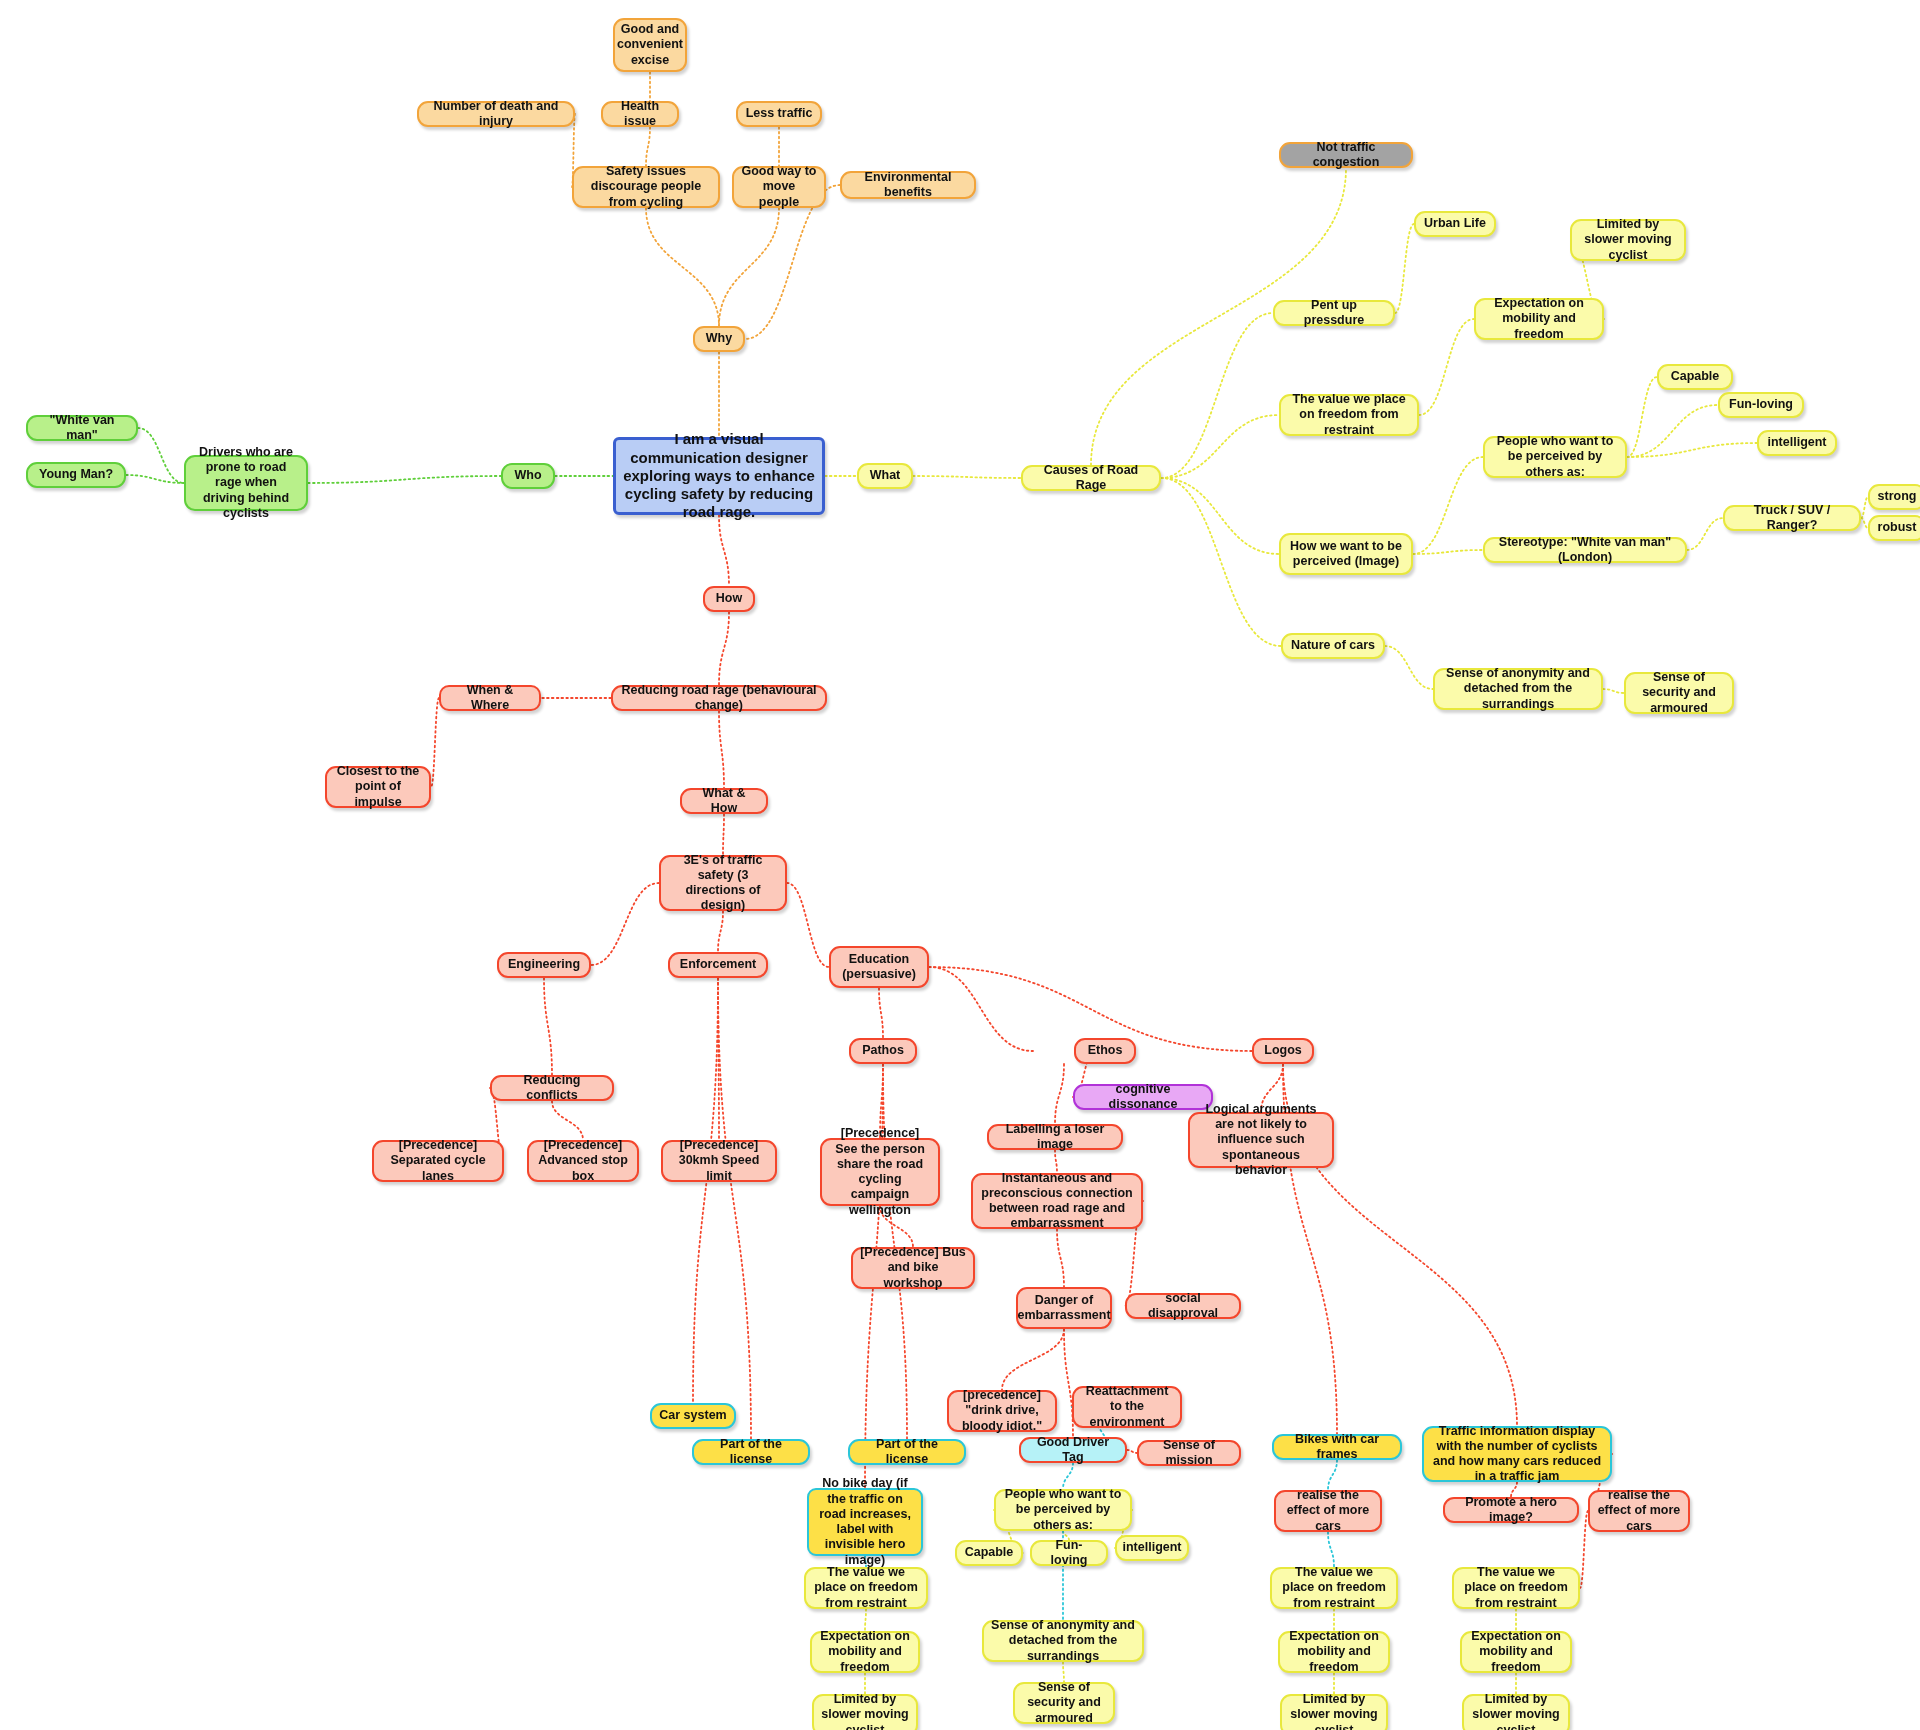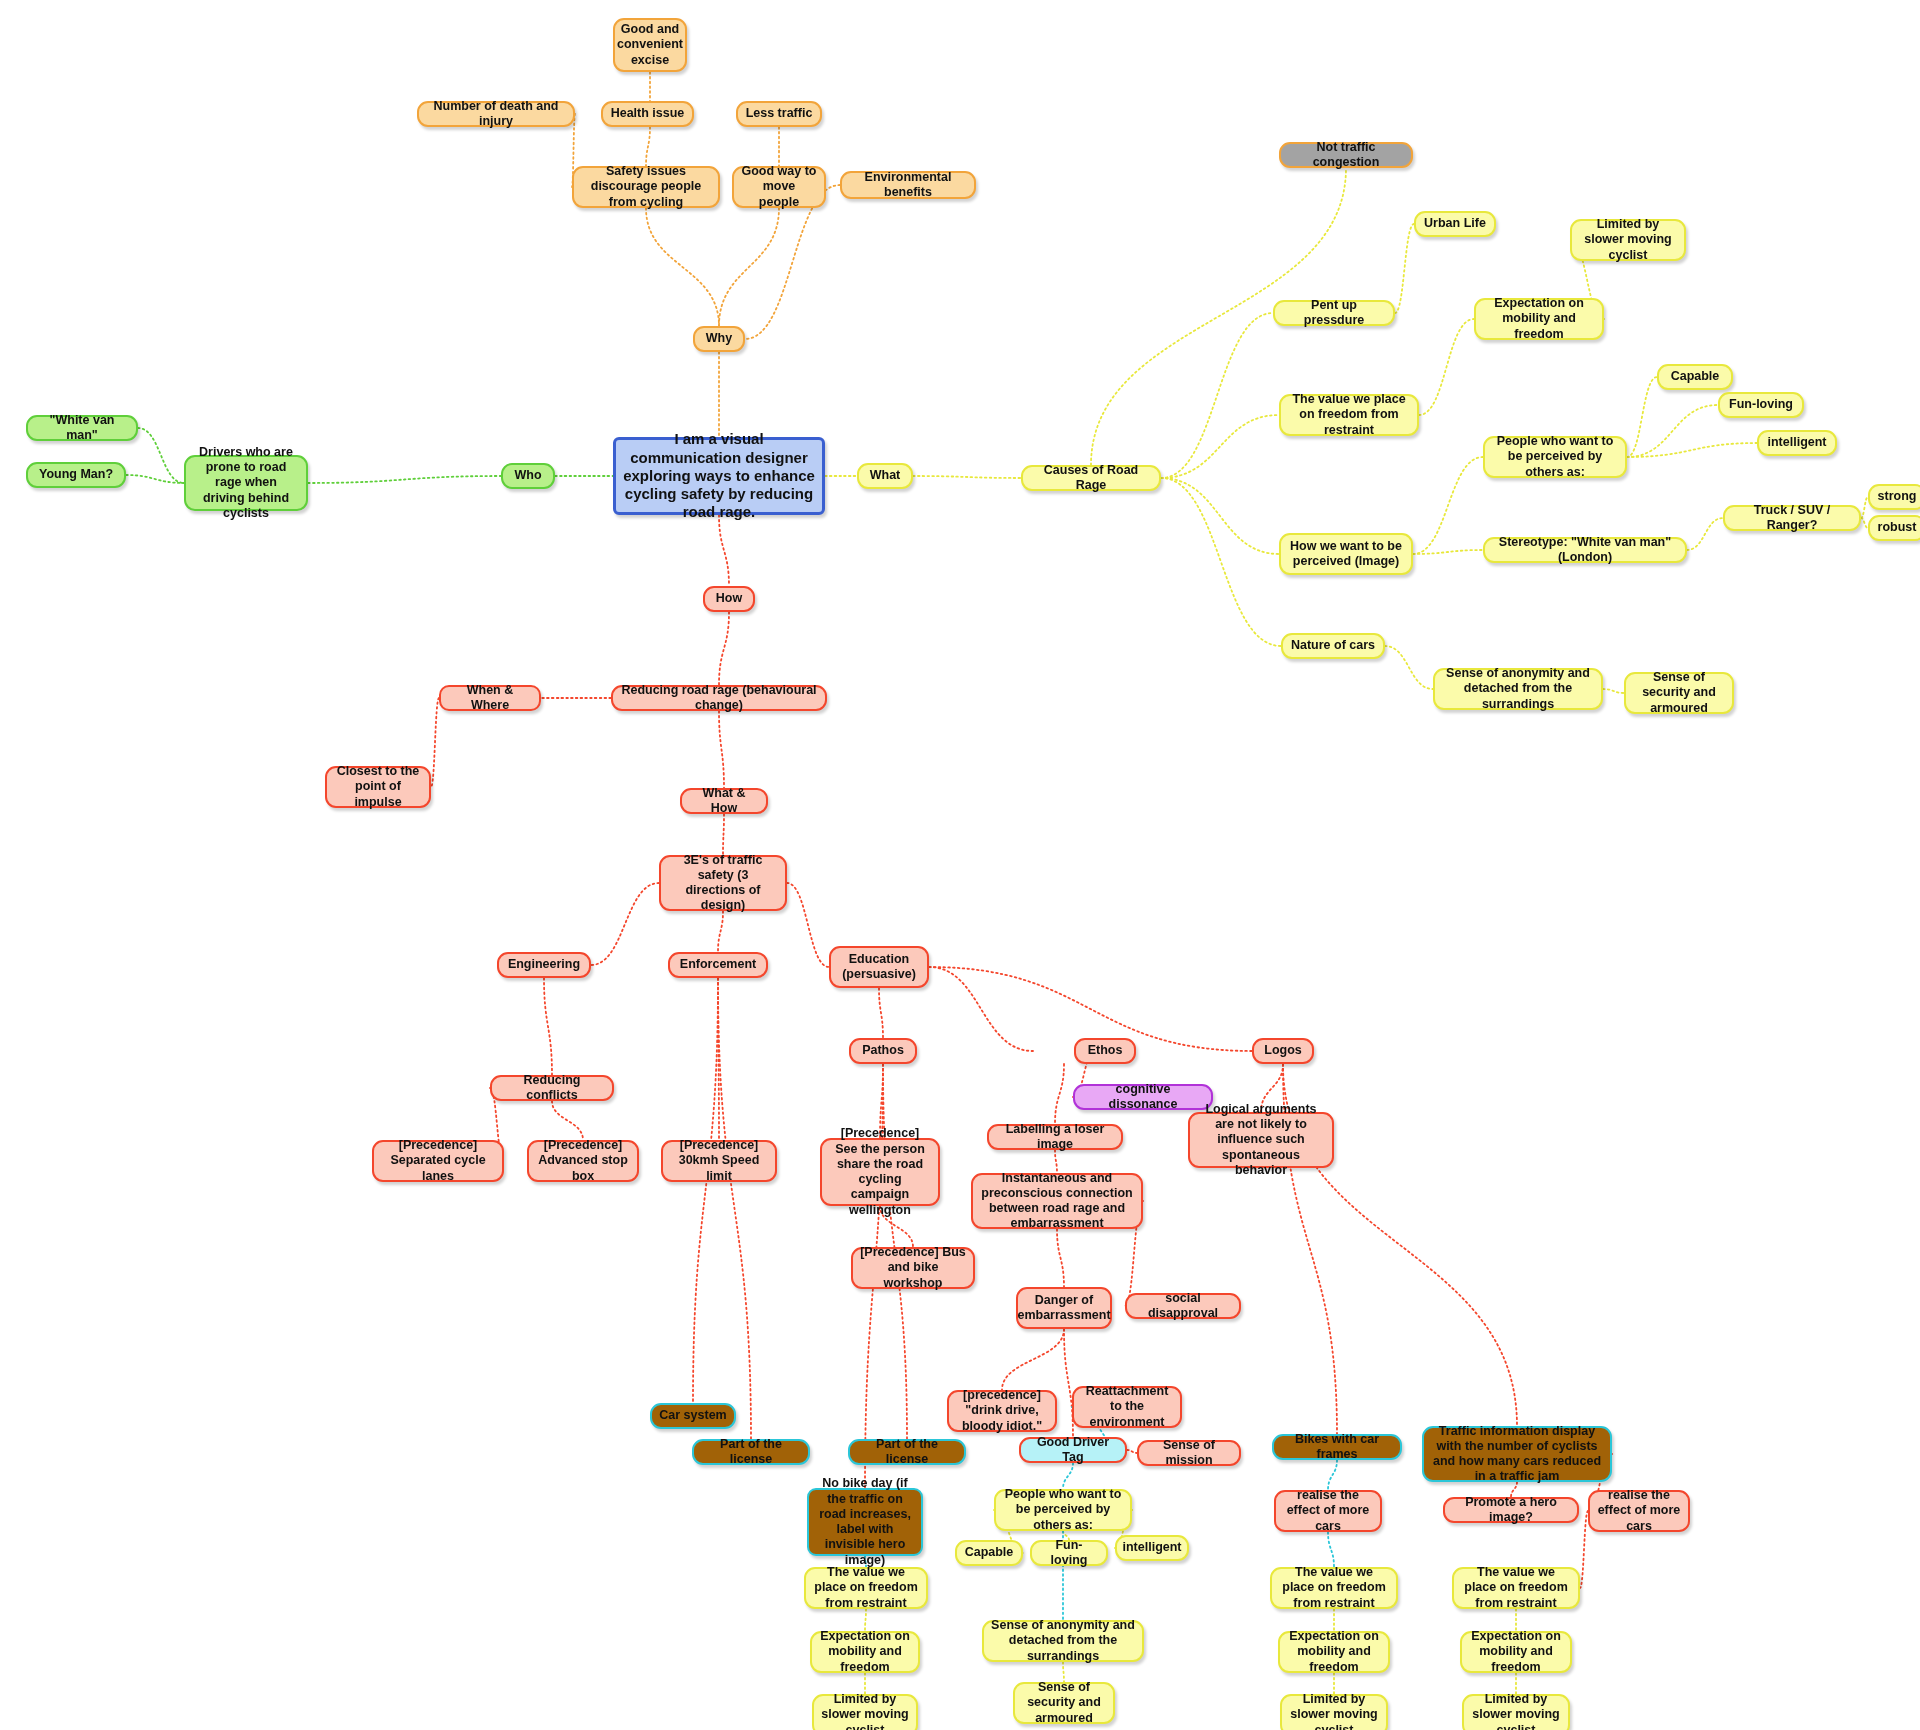--- a/index.html
+++ b/index.html
@@ -12,21 +12,21 @@
         font-size:12.5px;font-weight:bold;line-height:1.22;color:#111111;
         padding:3px 7px;box-shadow:2px 3px 3px rgba(0,0,0,0.18);}
   
   .n-orange{background:#fbd9a0;border-color:#f2a43a;}
   .n-green {background:#b8f08a;border-color:#5fcf3a;}
   .n-blue  {background:#b9cdf5;border-color:#3a5fd0;border-width:3px;border-radius:6px;font-size:15px;}
   .n-yellow{background:#fbfbaa;border-color:#e8e83c;}
   .n-yellow-o{background:#a3a3a3;border-color:#f2a43a;}
   .n-red   {background:#fcc9bb;border-color:#f4462c;}
   .n-purple{background:#e8a8f5;border-color:#b132d8;padding-left:7px;}
-  .n-cyan  {background:#a16207;border-color:#2bc6d8;}
+  .n-cyan  {background:#fde047;border-color:#2bc6d8;}
   .n-cyan-red{background:#b6f2f7;border-color:#f4462c;}
 </style>
 </head>
 <body>
 
 <div id="canvas">
   <svg id="links">
       <path d="M 650 72 C 650 86.5 650 86.5 650 101" fill="none" stroke="#f2a43a" stroke-width="1.8" stroke-dasharray="1.6 3.2" stroke-linecap="round"></path>
       <path d="M 650 127 C 650 146.5 646 146.5 646 166" fill="none" stroke="#f2a43a" stroke-width="1.8" stroke-dasharray="1.6 3.2" stroke-linecap="round"></path>
       <path d="M 575 114 C 573.5 114 573.5 187 572 187" fill="none" stroke="#f2a43a" stroke-width="1.8" stroke-dasharray="1.6 3.2" stroke-linecap="round"></path>
@@ -123,21 +123,21 @@
     </div>
     <div class="node n-yellow" style="left: 857px; top: 463px; width: 56px; height: 26px;">
       <span>What</span>
     </div>
     <div class="node n-red" style="left: 703px; top: 586px; width: 52px; height: 26px;">
       <span>How</span>
     </div>
     <div class="node n-orange" style="left: 613px; top: 18px; width: 74px; height: 54px;">
       <span>Good and convenient excise</span>
     </div>
-    <div class="node n-orange" style="left: 601px; top: 101px; width: 93px; height: 26px;">
+    <div class="node n-orange" style="left: 601px; top: 101px; width: 78px; height: 26px;">
       <span>Health issue</span>
     </div>
     <div class="node n-orange" style="left: 417px; top: 101px; width: 158px; height: 26px;">
       <span>Number of death and injury</span>
     </div>
     <div class="node n-orange" style="left: 736px; top: 101px; width: 86px; height: 26px;">
       <span>Less traffic</span>
     </div>
     <div class="node n-orange" style="left: 572px; top: 166px; width: 148px; height: 42px;">
       <span>Safety issues discourage people from cycling</span>

